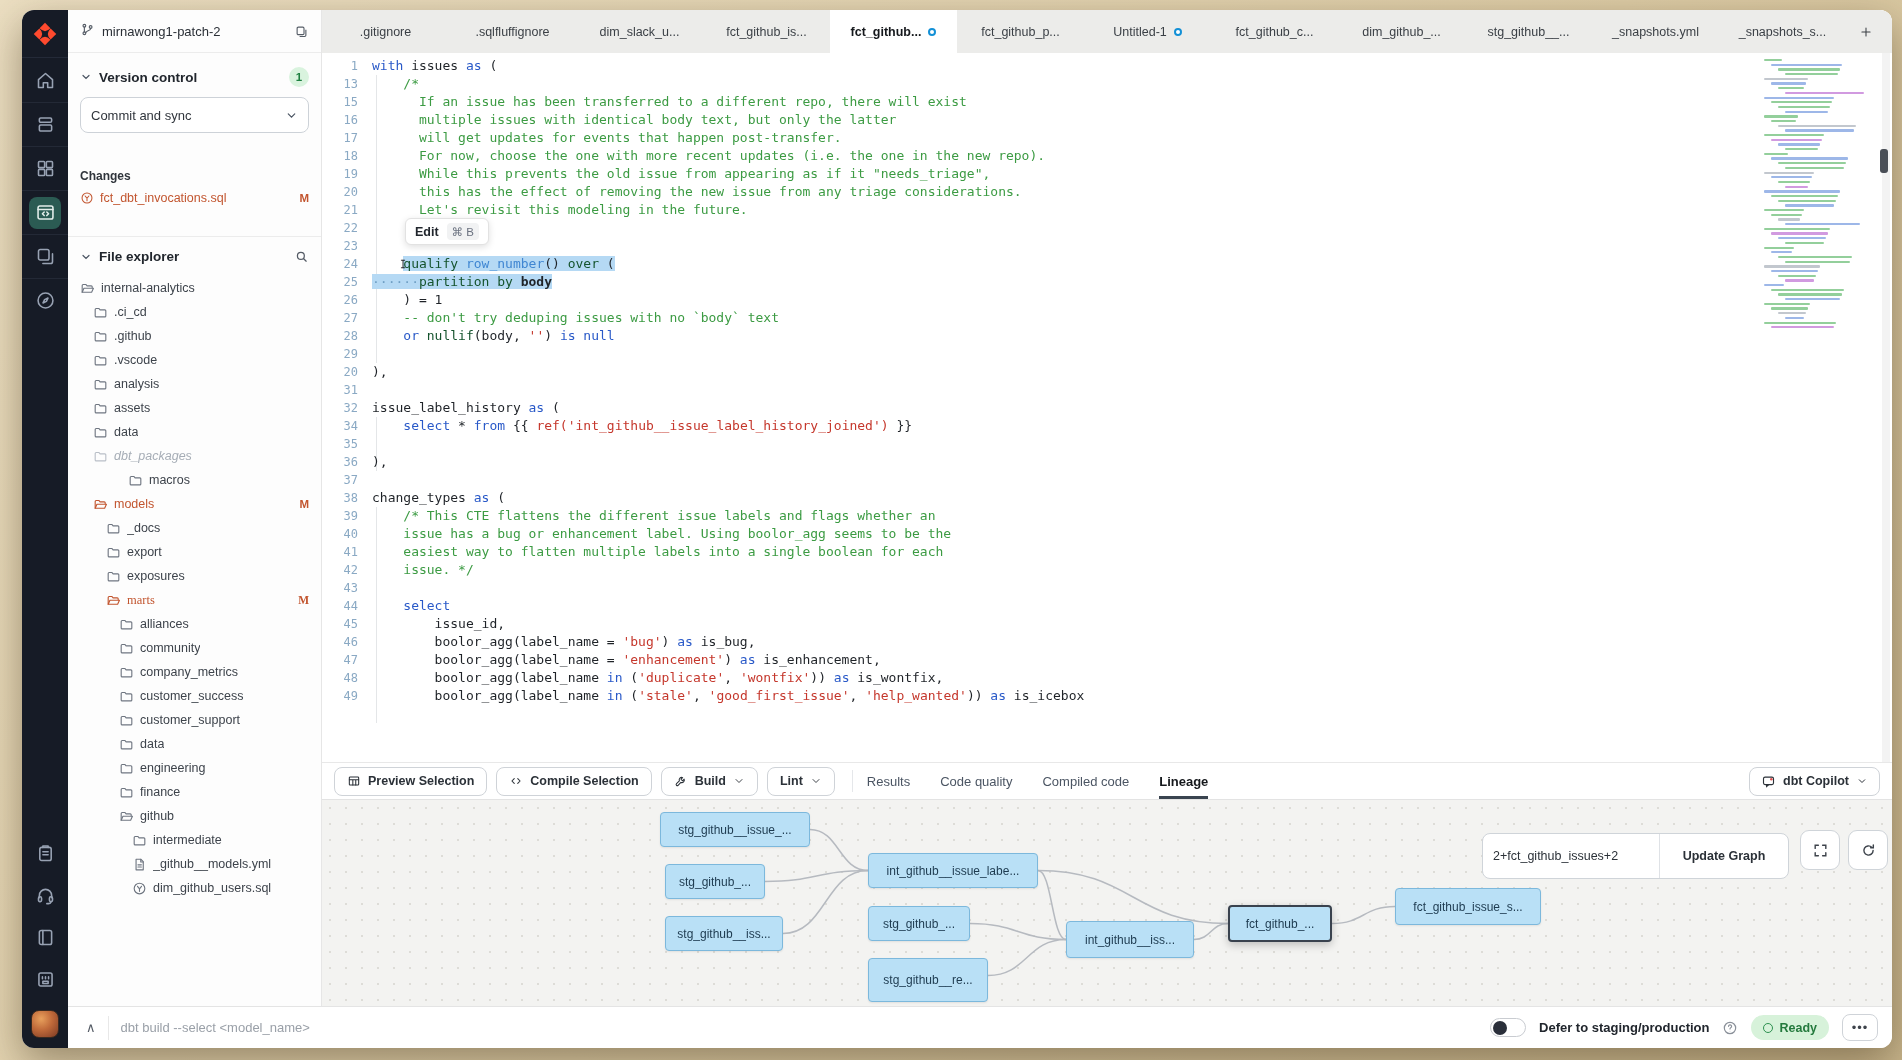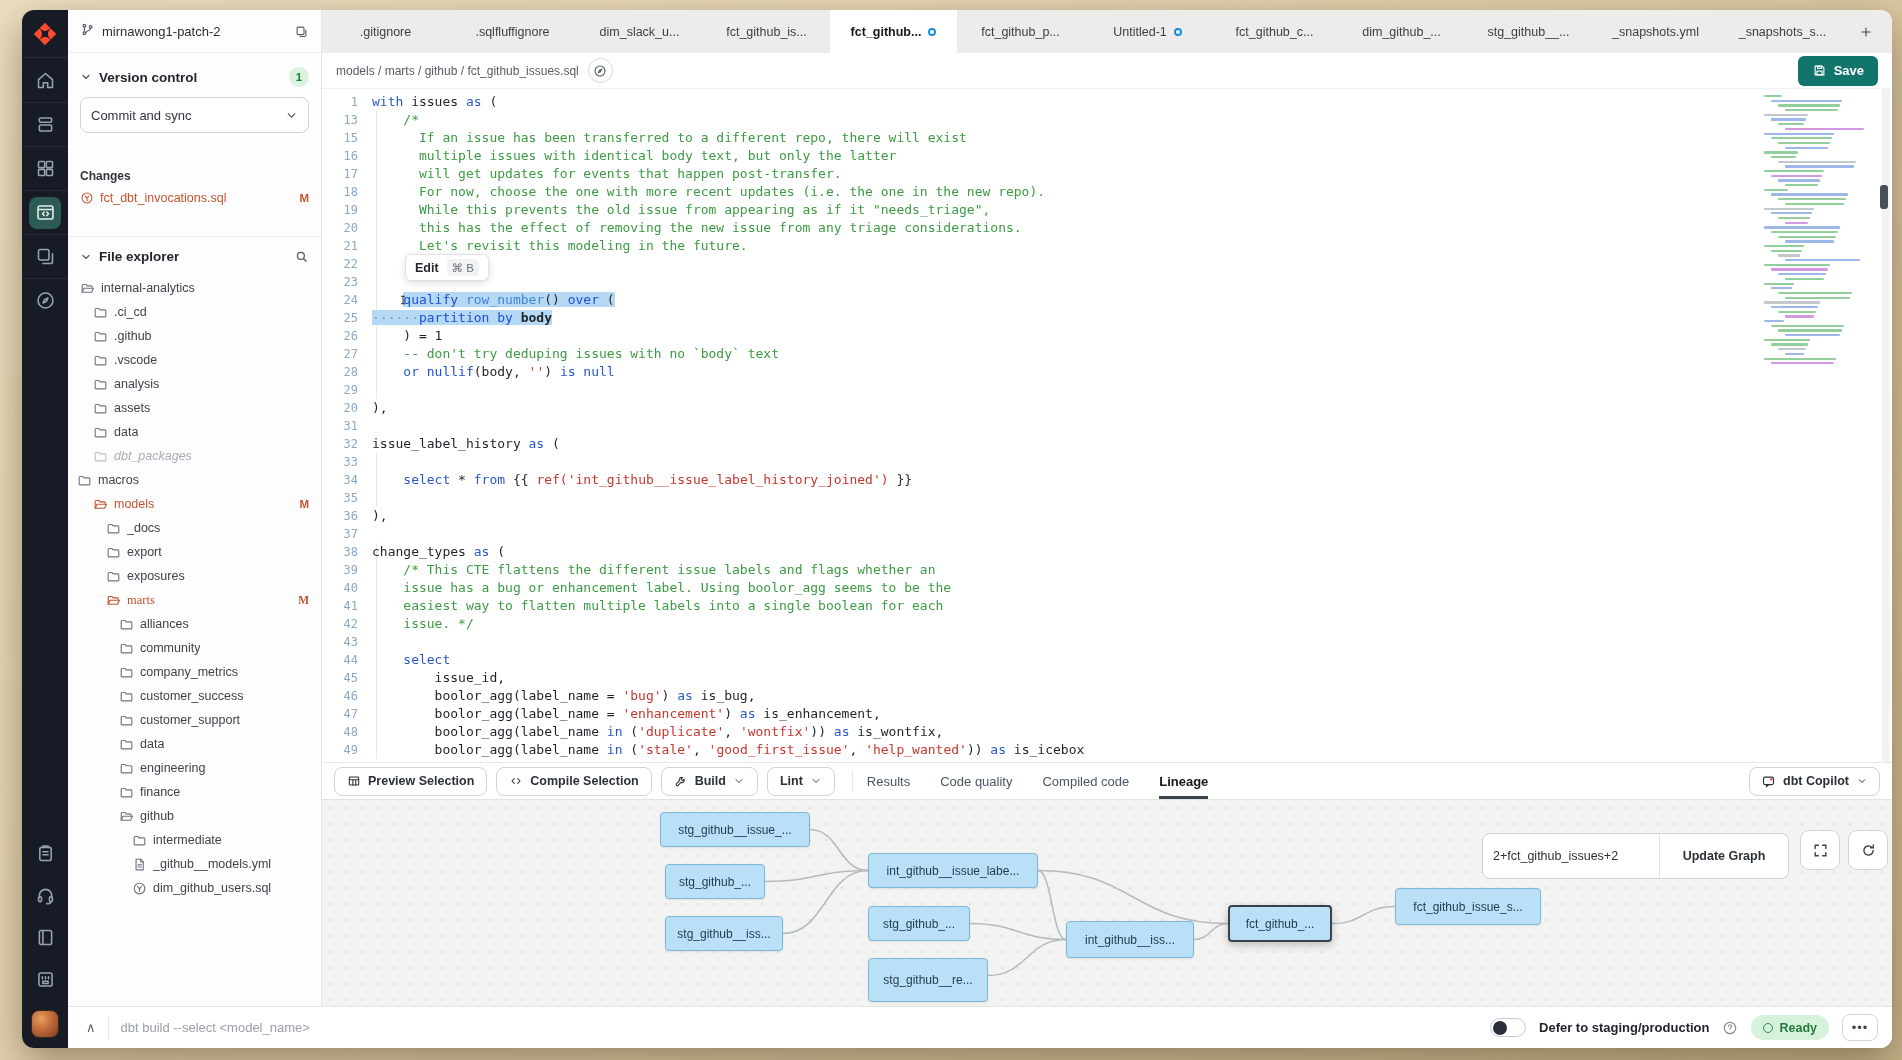--- a/index.html
+++ b/index.html
@@ -63,21 +63,21 @@
   .bc-explore svg { width:14px; height:14px; }
   .save-btn { margin-left:auto; height:30px; padding:0 14px; background:#11756c; color:#fff; border-radius:6px; display:flex; align-items:center; gap:7px; font-size:13px; font-weight:700; cursor:pointer; }
   .save-btn svg { width:15px; height:15px; }
 
   
   .editor { flex:1; position:relative; overflow:hidden; background:#fff; font-family:"DejaVu Sans Mono", monospace; }
   #code-lines { position:absolute; left:0; top:4px; right:0; }
   .cl { height:18px; line-height:18px; position:relative; padding-left:50px; white-space:pre; font-size:13px; color:#1f2328; }
   .ln { position:absolute; left:0; top:0; width:36px; text-align:right; color:#8aa9c4; font-size:12px; }
   .hl { background:#b5d9f4; }
-  .tk-k { color:#2959c8; } .tk-f { color:#3f86d2; } .tk-m { color:#1d4ed8; }
+  .tk-k { color:#2959c8; } .tk-f { color:#3f86d2; } .tk-m { color:#14532d; }
   .tk-s { color:#c5372c; } .tk-c { color:#3c9b43; } .tk-d { color:#1f2328; }
   .tk-w { color:#1f2328; font-weight:700; } .tk-ws { color:#6f9fc4; }
   .guide { position:absolute; width:1px; background:#e4e6e8; left:54px; }
   .edit-tip { position:absolute; left:83px; top:165px; height:27px; background:#fff; border:1px solid #e2e2e2; border-radius:6px;
               box-shadow:0 2px 7px rgba(0,0,0,.13); display:flex; align-items:center; gap:8px; padding:0 9px; font-family:"Liberation Sans",sans-serif; }
   .edit-tip .elabel { font-size:12.5px; font-weight:700; color:#21262d; }
   .edit-tip .ekey { font-size:11.5px; color:#6b7280; background:#f1f2f3; border-radius:4px; padding:1.5px 5px; }
   .ibeam { position:absolute; left:76px; top:201px; width:10px; height:17px; color:#111; }
   .minimap { position:absolute; right:28px; top:6px; width:100px; }
   .mrow { height:2.3px; margin-bottom:2.4px; border-radius:1px; }
@@ -365,21 +365,21 @@
                 <span style="overflow: hidden; text-overflow: ellipsis; white-space: nowrap;">data</span>
               </div>
               <div class="trow muted" style="padding-left: 25px;">
                 <span style="display: inline-flex;">
                   <svg viewBox="0 0 24 24" fill="none" stroke="currentColor" stroke-width="1.8" stroke-linecap="round" stroke-linejoin="round" style="width:15px;height:15px">
                     <path d="M3.5 7 a1.5 1.5 0 0 1 1.5 -1.5 h4.3 l2 2.2 h7.7 a1.5 1.5 0 0 1 1.5 1.5 v8.3 a1.5 1.5 0 0 1 -1.5 1.5 h-14 a1.5 1.5 0 0 1 -1.5 -1.5 Z"></path>
                   </svg>
                 </span>
                 <span style="overflow: hidden; text-overflow: ellipsis; white-space: nowrap;">dbt_packages</span>
               </div>
-              <div class="trow" style="padding-left: 9px;">
+              <div class="trow" style="padding-left: 32px; margin-left: 28px;">
                 <span style="display: inline-flex;">
                   <svg viewBox="0 0 24 24" fill="none" stroke="currentColor" stroke-width="1.8" stroke-linecap="round" stroke-linejoin="round" style="width:15px;height:15px">
                     <path d="M3.5 7 a1.5 1.5 0 0 1 1.5 -1.5 h4.3 l2 2.2 h7.7 a1.5 1.5 0 0 1 1.5 1.5 v8.3 a1.5 1.5 0 0 1 -1.5 1.5 h-14 a1.5 1.5 0 0 1 -1.5 -1.5 Z"></path>
                   </svg>
                 </span>
                 <span style="overflow: hidden; text-overflow: ellipsis; white-space: nowrap;">macros</span>
               </div>
               <div class="trow mod" style="padding-left: 25px;">
                 <span style="display: inline-flex;">
                   <svg viewBox="0 0 24 24" fill="none" stroke="currentColor" stroke-width="1.8" stroke-linecap="round" stroke-linejoin="round" style="width:15px;height:15px">
@@ -568,37 +568,20 @@
             <div class="tab">
               <span>_snapshots_s...</span>
             </div>
             <div class="tab-plus">
               <svg viewBox="0 0 24 24" fill="none" stroke="currentColor" stroke-width="1.8" stroke-linecap="round" stroke-linejoin="round" style="width:14px;height:14px">
                 <path d="M12 5 V19 M5 12 H19"></path>
               </svg>
             </div>
           </div>
 
-        <div class="bc-row">
-          <span class="bc-path">models / marts / github / fct_github_issues.sql</span>
-          <span class="bc-explore">
-              <svg viewBox="0 0 24 24" fill="none" stroke="currentColor" stroke-width="1.8">
-                <circle cx="12" cy="12" r="8.5"></circle>
-                <path d="M14.8 9.2 L13 13 L9.2 14.8 L11 11 Z"></path>
-              </svg>
-            </span>
-          <div class="save-btn">
-            <svg viewBox="0 0 24 24" fill="none" stroke="currentColor" stroke-width="1.8">
-                <path d="M5 5 h11 l3 3 v11 h-14 Z"></path>
-                <rect x="8" y="13" width="8" height="6"></rect>
-                <rect x="9" y="5" width="6" height="3.5"></rect>
-              </svg>
-            <span>Save</span>
-          </div>
-        </div>
 
         <div class="editor">
           <div class="guide" style="top:22px; height:288px;"></div>
           <div class="guide" style="top:364px; height:54px;"></div>
           <div class="guide" style="top:454px; height:216px;"></div>
           <div id="code-lines">
               <div class="cl"><span class="ln">1</span><span class="tk-k">with </span><span class="tk-d">issues </span><span class="tk-k">as </span><span class="tk-d">(</span></div>
               <div class="cl"><span class="ln">13</span><span class="tk-c">    /*</span></div>
               <div class="cl"><span class="ln">15</span><span class="tk-c">      If an issue has been transferred to a different repo, there will exist</span></div>
               <div class="cl"><span class="ln">16</span><span class="tk-c">      multiple issues with identical body text, but only the latter</span></div>
@@ -611,21 +594,20 @@
               <div class="cl"><span class="ln">23</span></div>
               <div class="cl"><span class="ln">24</span><span class="tk-d">    </span><span class="hl"><span class="tk-m">qualify </span><span class="tk-f">row_number</span><span class="tk-d">() </span><span class="tk-m">over </span><span class="tk-d">(</span></span></div>
               <div class="cl"><span class="ln">25</span><span class="hl"><span class="tk-ws">······</span><span class="tk-m">partition by </span><span class="tk-w">body</span></span></div>
               <div class="cl"><span class="ln">26</span><span class="tk-d">    ) = 1</span></div>
               <div class="cl"><span class="ln">27</span><span class="tk-c">    -- don't try deduping issues with no `body` text</span></div>
               <div class="cl"><span class="ln">28</span><span class="tk-d">    </span><span class="tk-k">or </span><span class="tk-m">nullif</span><span class="tk-d">(body, </span><span class="tk-s">''</span><span class="tk-d">) </span><span class="tk-k">is null</span></div>
               <div class="cl"><span class="ln">29</span></div>
               <div class="cl"><span class="ln">20</span><span class="tk-d">),</span></div>
               <div class="cl"><span class="ln">31</span></div>
               <div class="cl"><span class="ln">32</span><span class="tk-d">issue_label_history </span><span class="tk-k">as </span><span class="tk-d">(</span></div>
-              <div class="cl"><span class="ln">33</span></div>
               <div class="cl"><span class="ln">34</span><span class="tk-d">    </span><span class="tk-k">select </span><span class="tk-d">* </span><span class="tk-k">from </span><span class="tk-d">{{ </span><span class="tk-s">ref('int_github__issue_label_history_joined')</span><span class="tk-d"> }}</span></div>
               <div class="cl"><span class="ln">35</span></div>
               <div class="cl"><span class="ln">36</span><span class="tk-d">),</span></div>
               <div class="cl"><span class="ln">37</span></div>
               <div class="cl"><span class="ln">38</span><span class="tk-d">change_types </span><span class="tk-k">as </span><span class="tk-d">(</span></div>
               <div class="cl"><span class="ln">39</span><span class="tk-c">    /* This CTE flattens the different issue labels and flags whether an</span></div>
               <div class="cl"><span class="ln">40</span><span class="tk-c">    issue has a bug or enhancement label. Using boolor_agg seems to be the</span></div>
               <div class="cl"><span class="ln">41</span><span class="tk-c">    easiest way to flatten multiple labels into a single boolean for each</span></div>
               <div class="cl"><span class="ln">42</span><span class="tk-c">    issue. */</span></div>
               <div class="cl"><span class="ln">43</span></div>

